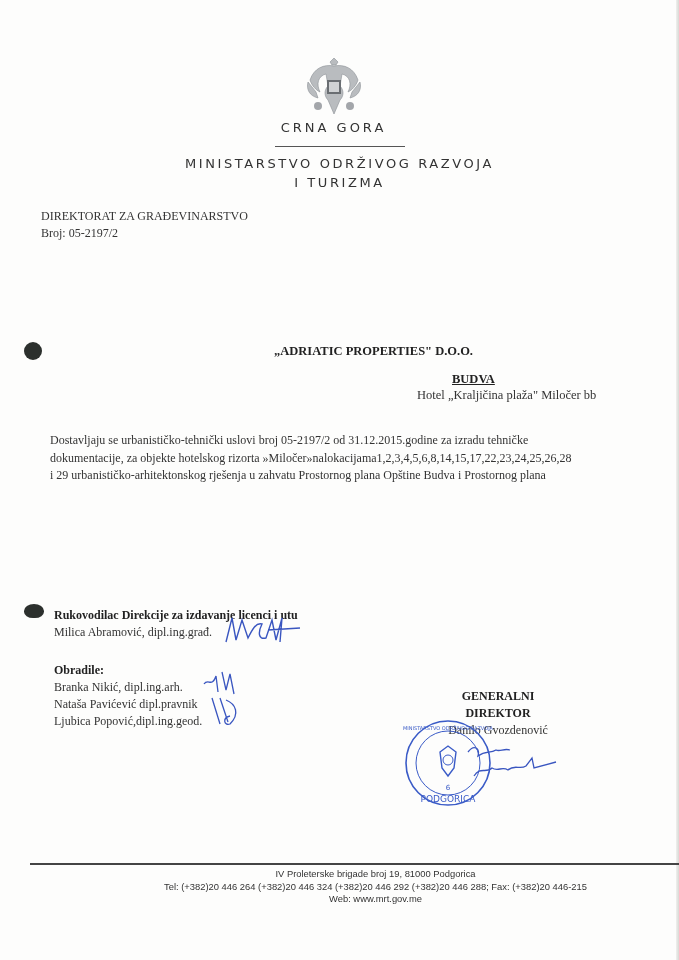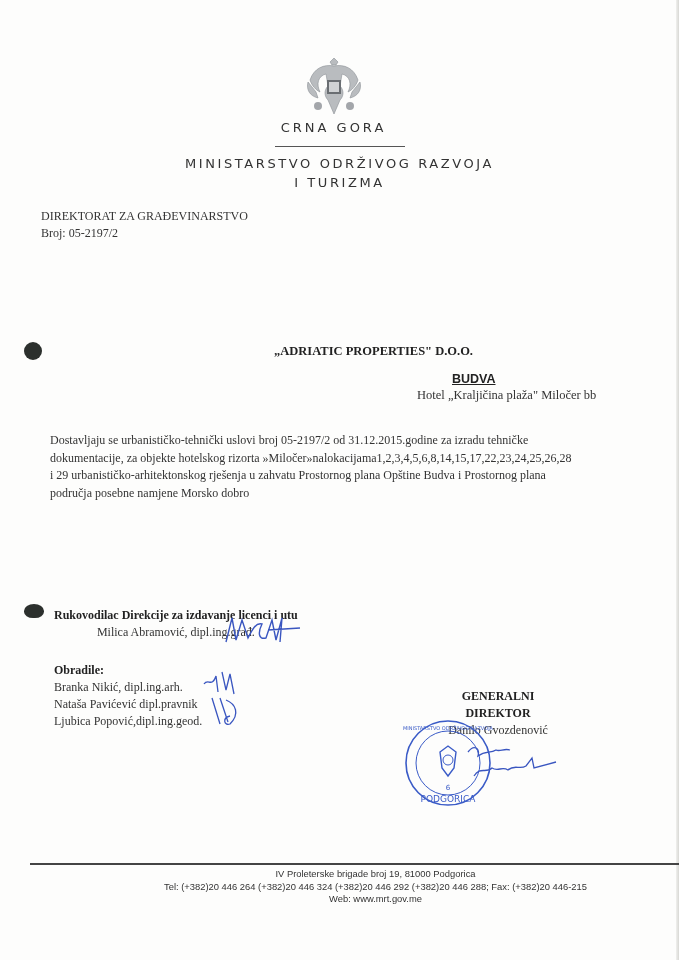--- a/index.html
+++ b/index.html
@@ -9,26 +9,26 @@
     font-family:"DejaVu Serif", serif;
     color:#2b2b2b;
   }
   .abs { position:absolute; }
   .coat { left:304px; top:56px; width:60px; height:62px; }
   .country { left:0; width:667px; top:120px; text-align:center; font-size:13px; letter-spacing:3px; color:#333; font-family:"DejaVu Sans", sans-serif; }
   .rule { left:275px; top:146px; width:130px; height:1px; background:#555; }
   .ministry { left:0; width:679px; top:154px; text-align:center; font-size:13px; letter-spacing:2.6px; color:#333; font-family:"DejaVu Sans", sans-serif; line-height:19px; }
   .meta { left:41px; top:208px; font-size:12px; line-height:17px; font-family:"Liberation Serif", serif; color:#333; }
   .recipient { left:274px; top:344px; font-size:12.5px; font-weight:bold; font-family:"Liberation Serif", serif; color:#222; }
-  .city { left:452px; top:372px; font-size:12.5px; font-weight:bold; text-decoration:underline; font-family:Liberation Sans, sans-serif; color:#222; }
+  .city { left:452px; top:372px; font-size:12.5px; font-weight:bold; text-decoration:underline; font-family:Liberation Serif, serif; color:#222; }
   .hotel { left:417px; top:388px; font-size:12.5px; font-family:"Liberation Serif", serif; color:#333; }
   .body { left:50px; top:432px; width:620px; font-size:12px; line-height:17.6px; font-family:"Liberation Serif", serif; color:#333; }
   .body span { display:block; white-space:nowrap; }
   .dot { border-radius:50%; background:#2c302d; }
-  .sig1 { left:54px; top:607px; font-size:12px; line-height:17px; font-family:"Liberation Serif", serif; color:#333;text-align:center; }
+  .sig1 { left:54px; top:607px; font-size:12px; line-height:17px; font-family:"Liberation Serif", serif; color:#333; }
   .sig1 .b { font-weight:bold; color:#222; }
   .prepared { left:54px; top:662px; font-size:12px; line-height:17px; font-family:"Liberation Serif", serif; color:#333; }
   .prepared .b { font-weight:bold; color:#222; }
   .director { left:428px; top:688px; font-size:12px; line-height:17px; text-align:center; font-family:"Liberation Serif", serif; color:#333; width:140px; }
   .director .b { font-weight:bold; color:#222; }
   .stamp { left:398px; top:718px; width:100px; height:90px; }
   .footer-rule { left:30px; top:863px; width:649px; height:2px; background:#444; }
   .footer { left:0; width:679px; top:868px; text-align:center; font-size:9.4px; line-height:12.5px; font-family:"Liberation Sans", sans-serif; color:#333;padding-left:36px; }
   .edge { right:0; top:0; width:3px; height:960px; background:linear-gradient(to right,#f0f0ee,#d8d8d4); }
 </style>
@@ -65,21 +65,20 @@
 <div class="abs dot" style="left:24px;top:342px;width:18px;height:18px;"></div>
 
 <div class="abs recipient">„ADRIATIC PROPERTIES" D.O.O.</div>
 <div class="abs city">BUDVA</div>
 <div class="abs hotel">Hotel „Kraljičina plaža" Miločer bb</div>
 
 <div class="abs body">
   <span>Dostavljaju se urbanističko-tehnički uslovi broj 05-2197/2 od 31.12.2015.godine za izradu tehničke</span>
   <span>dokumentacije, za objekte hotelskog rizorta »Miločer»nalokacijama1,2,3,4,5,6,8,14,15,17,22,23,24,25,26,28</span>
   <span>i 29 urbanističko-arhitektonskog rješenja u zahvatu Prostornog plana Opštine Budva i Prostornog plana</span>
-  <span>područja posebne namjene Morsko dobro</span>
 </div>
 
 <div class="abs dot" style="left:24px;top:604px;width:20px;height:14px;border-radius:50% 50% 45% 45%;"></div>
 
 <div class="abs sig1">
   <div class="b">Rukovodilac Direkcije za izdavanje licenci i utu</div>
   <div>Milica Abramović, dipl.ing.građ.</div>
 </div>
 <svg class="abs" style="left:222px;top:612px;width:80px;height:34px;" viewBox="0 0 80 34">
   <path d="M4 30 L10 6 L14 28 L20 8 L26 26 C30 18 34 10 40 12 C36 20 36 28 44 26 L50 8 L54 28 L60 6 L58 30 M46 18 L78 16" fill="none" stroke="#3a56c0" stroke-width="1.4"></path>

